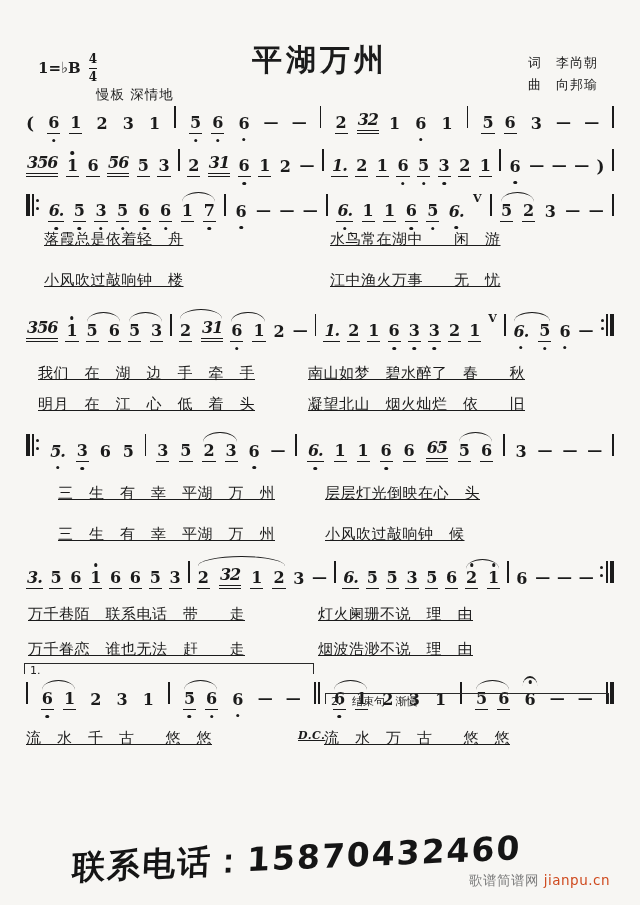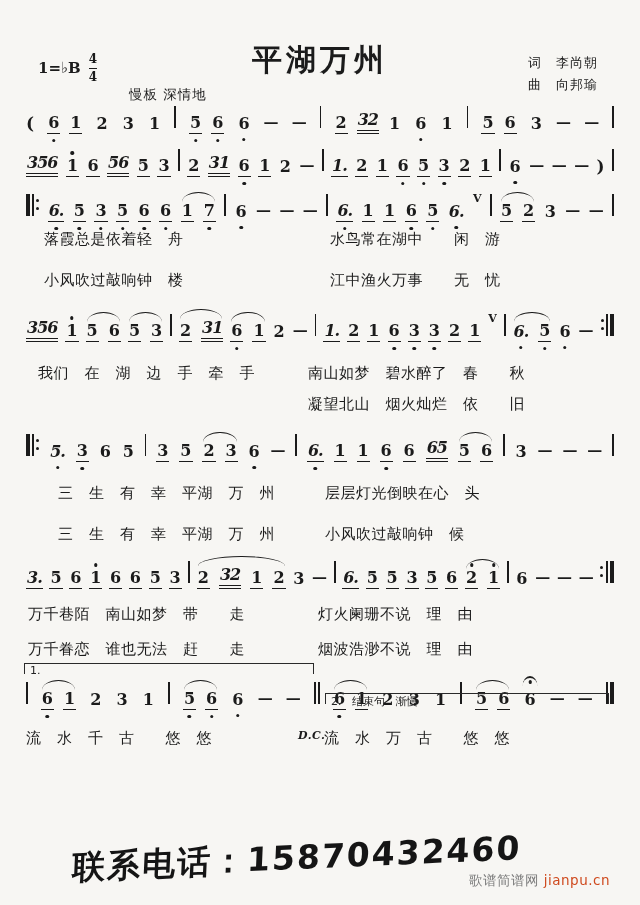--- a/index.html
+++ b/index.html
@@ -6,21 +6,21 @@
   #page{position:relative;width:640px;height:905px;background:#f7f6f3;overflow:hidden;
         font-family:"DejaVu Sans",sans-serif;color:#1b1b1b;}
   
   .title{position:absolute;top:40px;left:0;right:0;text-align:center;
          font:bold 30px "DejaVu Serif",serif;letter-spacing:4px;}
   .keysig{position:absolute;left:38px;top:52px;display:flex;align-items:center;gap:8px;
           font:bold 15px "DejaVu Serif",serif;}
   .meter{display:inline-flex;flex-direction:column;align-items:center;line-height:1;
          font:bold 12px "DejaVu Serif",serif;}
   .meter .mb{border-top:1.3px solid #1b1b1b;padding-top:1.5px;margin-top:1.5px;}
-  .tempo{position:absolute;left:96px;top:86px;font-size:13.5px;letter-spacing:1px;margin-left:33px;}
+  .tempo{position:absolute;left:96px;top:86px;font-size:13.5px;letter-spacing:1px;}
   .credits{position:absolute;right:42px;top:52px;font-size:13px;line-height:1.7;letter-spacing:1px;}
   
   .mline{position:absolute;left:26px;right:26px;height:34px;display:flex;
          justify-content:space-between;align-items:flex-end;}
   .ml1{top:100px}.ml2{top:143px}.ml3{top:188px}.ml4{top:308px}
   .ml5{top:428px}.ml6{top:555px}.ml7{top:676px}
   .note{position:relative;font:bold 16px "DejaVu Serif",serif;line-height:1;
         padding:0 1px 2px 1px;display:inline-block;}
   .note.multi{letter-spacing:-1px;font-style:italic;}
   .u1{border-bottom:1.6px solid #1b1b1b;}
@@ -48,21 +48,21 @@
   .rdots{display:inline-flex;flex-direction:column;gap:5px;}
   .rdot{width:3px;height:3px;border-radius:50%;background:#1b1b1b;}
   
   .volta{position:absolute;top:663px;height:10px;border-top:1.3px solid #2a2a2a;
          border-left:1.3px solid #2a2a2a;border-right:1.3px solid #2a2a2a;}
   .v1{left:24px;width:288px;}
   .v2{left:325px;width:282px;margin-top:30px;}
   .vlab{position:absolute;top:0px;left:5px;font-size:11px;white-space:pre;color:#222;}
   
   .lrow{position:absolute;left:0;right:0;height:20px;font-size:15px;letter-spacing:0.5px;}
-  .lrow span{position:absolute;white-space:pre;}
+  .lrow span{position:absolute;white-space:pre;text-decoration:underline;}
   .ra{top:230px}.rb{top:271px}.rc{top:364px}.rd{top:395px}.re{top:484px}
   .rf{top:525px}.rg{top:605px}.rh{top:640px}.ri{top:729px}
   .dc{font:italic bold 11px "DejaVu Serif",serif;}
   
   .hand{position:absolute;left:72px;top:836px;font:bold 33px "DejaVu Sans",sans-serif;
         transform:rotate(-2.5deg) skewX(-5deg);letter-spacing:2px;color:#151515;}
   .wm{position:absolute;right:30px;top:872px;font-size:13.5px;color:#7c7c7c;letter-spacing:0.5px;}
   .wm .dom{color:#cf4a1e;}
 </style>
 </head>
@@ -446,32 +446,33 @@
   </div>
   <div class="lrow rb">
     <span style="left:44px">小风吹过敲响钟　楼</span>
     <span style="left:330px">江中渔火万事　　无　忧</span>
   </div>
   <div class="lrow rc">
     <span style="left:38px">我们　在　湖　边　手　牵　手</span>
     <span style="left:308px">南山如梦　碧水醉了　春　　秋</span>
   </div>
   <div class="lrow rd">
+    <span style="left:38px">明月　在　江　心　低　着　头</span>
     <span style="left:308px">凝望北山　烟火灿烂　依　　旧</span>
   </div>
   <div class="lrow re">
     <span style="left:58px">三　生　有　幸　平湖　万　州</span>
     <span style="left:325px">层层灯光倒映在心　头</span>
   </div>
   <div class="lrow rf">
     <span style="left:58px">三　生　有　幸　平湖　万　州</span>
     <span style="left:325px">小风吹过敲响钟　候</span>
   </div>
   <div class="lrow rg">
-    <span style="left:28px">万千巷陌　南山如梦　带　　走</span>
+    <span style="left:28px">万千巷陌　联系电话　带　　走</span>
     <span style="left:318px">灯火阑珊不说　理　由</span>
   </div>
   <div class="lrow ri">
     <span style="left:26px">流　水　千　古　　悠　悠</span>
     <span style="left:298px" class="dc">D.C.</span>
     <span style="left:324px">流　水　万　古　　悠　悠</span>
   </div>
   <div class="lrow rh">
     <span style="left:28px">万千眷恋　谁也无法　赶　　走</span>
     <span style="left:318px">烟波浩渺不说　理　由</span>

